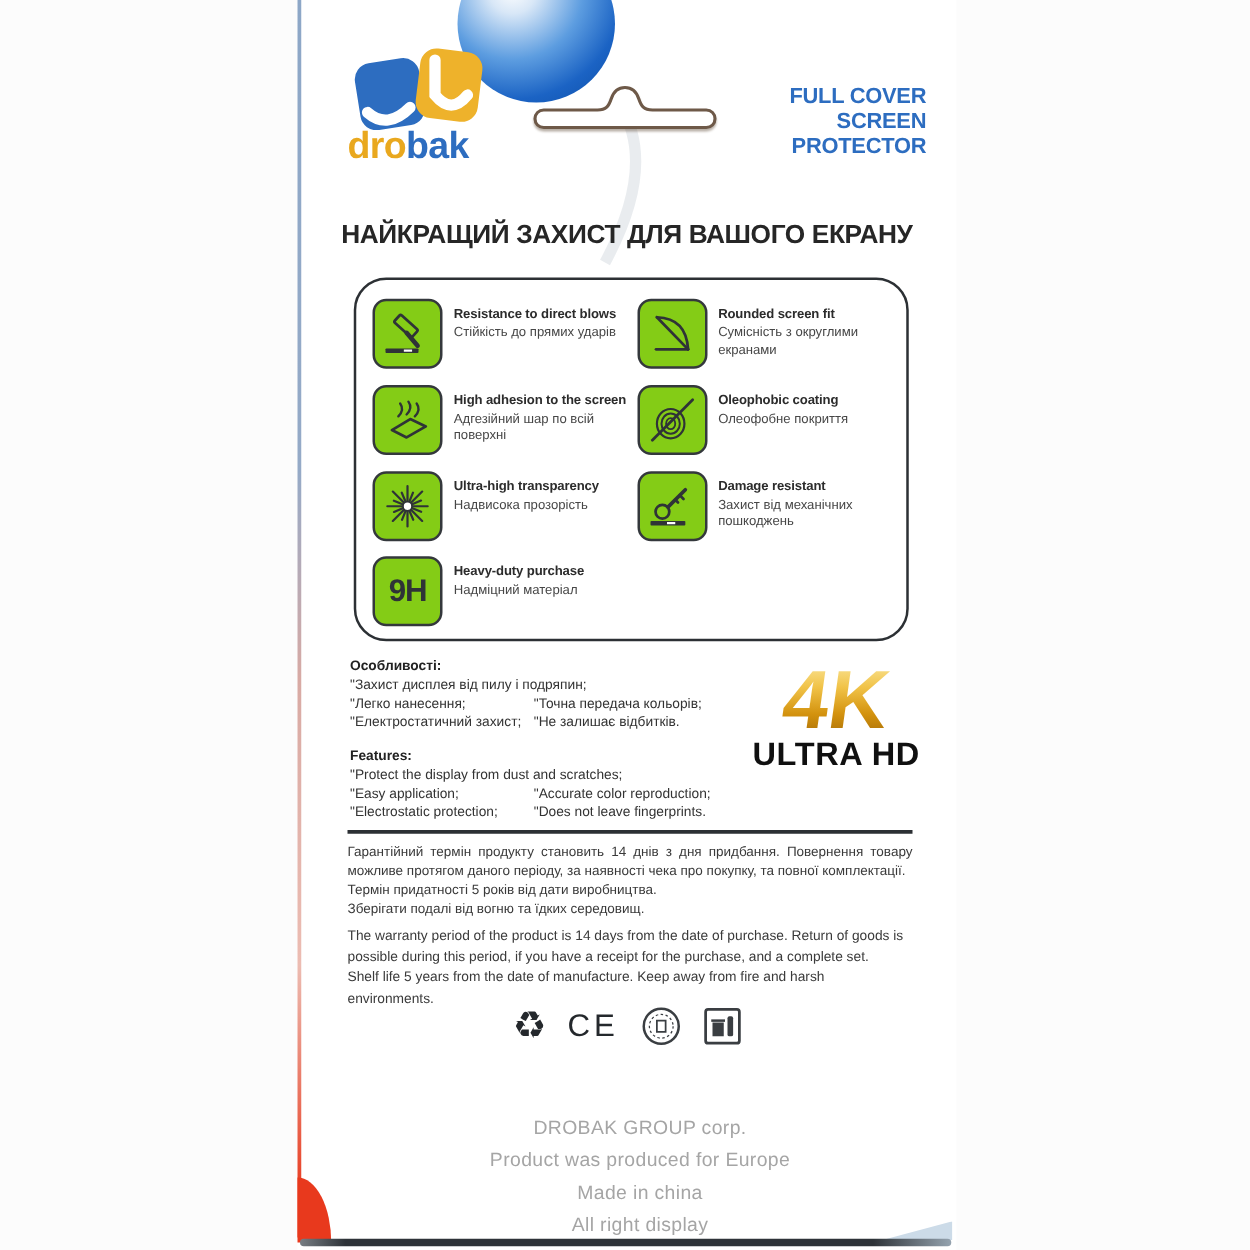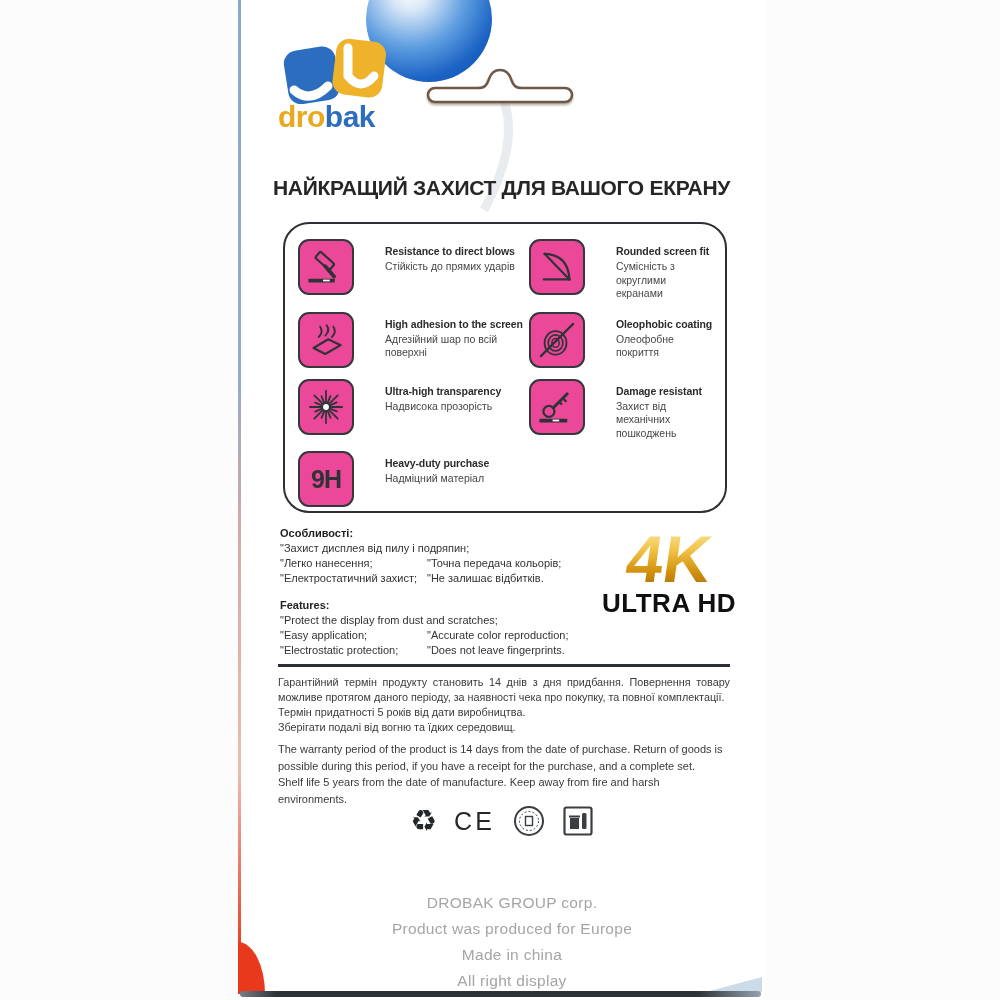--- a/index.html
+++ b/index.html
@@ -29,22 +29,22 @@
     font-size:17.5px;line-height:20px;letter-spacing:-.2px;}
   .heading{position:absolute;left:0;right:0;top:176px;text-align:center;font-size:21px;font-weight:800;
     color:#262626;letter-spacing:-.3px;}
 
   
   .panel{position:absolute;left:45px;top:222px;width:444px;height:291px;box-sizing:border-box;
     border:2.4px solid #2c3034;border-radius:26px;padding:15px 10px 8px 13px;
     display:grid;grid-template-columns:1fr 1fr;column-gap:6px;row-gap:11px;}
   .f-item{display:flex;gap:9px;align-items:flex-start;}
   .f-icon{width:52px;height:52px;flex:0 0 52px;border:2.2px solid #34383c;border-radius:11px;
-    display:flex;align-items:center;justify-content:center;background:#ec4899;}
-  .f-txt{padding-top:5px;margin-left:22px;}
+    display:flex;align-items:center;justify-content:center;background:#84cc16;}
+  .f-txt{padding-top:5px;}
   .f-en{font-weight:700;font-size:10.5px;color:#2c2c2c;white-space:nowrap;letter-spacing:-.1px;line-height:14px;}
   .f-ua{font-size:10.5px;color:#474747;line-height:13.5px;max-width:162px;margin-top:2px;}
   .nineH{font-size:25px;font-weight:700;color:#2f3337;letter-spacing:-1px;}
 
   
   .sect{position:absolute;left:42px;width:310px;font-size:11px;color:#333;}
   .sect-h{font-weight:700;color:#222;margin-bottom:2px;}
   .sect-line{line-height:15px;}
   .cols{display:flex;}
   .cols .c1{width:147px;flex:0 0 147px;}
@@ -91,20 +91,25 @@
           <rect x="10" y="14" width="52" height="54" rx="13" fill="#2d6dc0"></rect>
         </g>
       <path d="M18,56 q16,14 34,-4" stroke="#ffffff" stroke-width="9" fill="none" stroke-linecap="round"></path>
       <g transform="rotate(7 82 36)">
           <rect x="58" y="6" width="50" height="56" rx="13" fill="#eeb22b"></rect>
         </g>
       <path d="M72,14 v28 q13,16 26,0" stroke="#ffffff" stroke-width="9" fill="none" stroke-linecap="round"></path>
     </svg>
     <div class="wordmark"><span class="wm-dro">dro</span><span class="wm-bak">bak</span></div>
 
+    <div class="tagline">
+      <div>FULL COVER</div>
+      <div>SCREEN</div>
+      <div>PROTECTOR</div>
+    </div>
 
     <div class="heading">НАЙКРАЩИЙ ЗАХИСТ ДЛЯ ВАШОГО ЕКРАНУ</div>
 
     <div class="panel">
 
       <div class="f-item">
         <span class="f-icon">
           <svg width="44" height="44" viewBox="0 0 60 60">
             <rect x="6" y="46" width="36" height="5" rx="1" fill="#2f3337"></rect>
             <rect x="26" y="47.2" width="9" height="2.4" fill="#ffffff"></rect>

